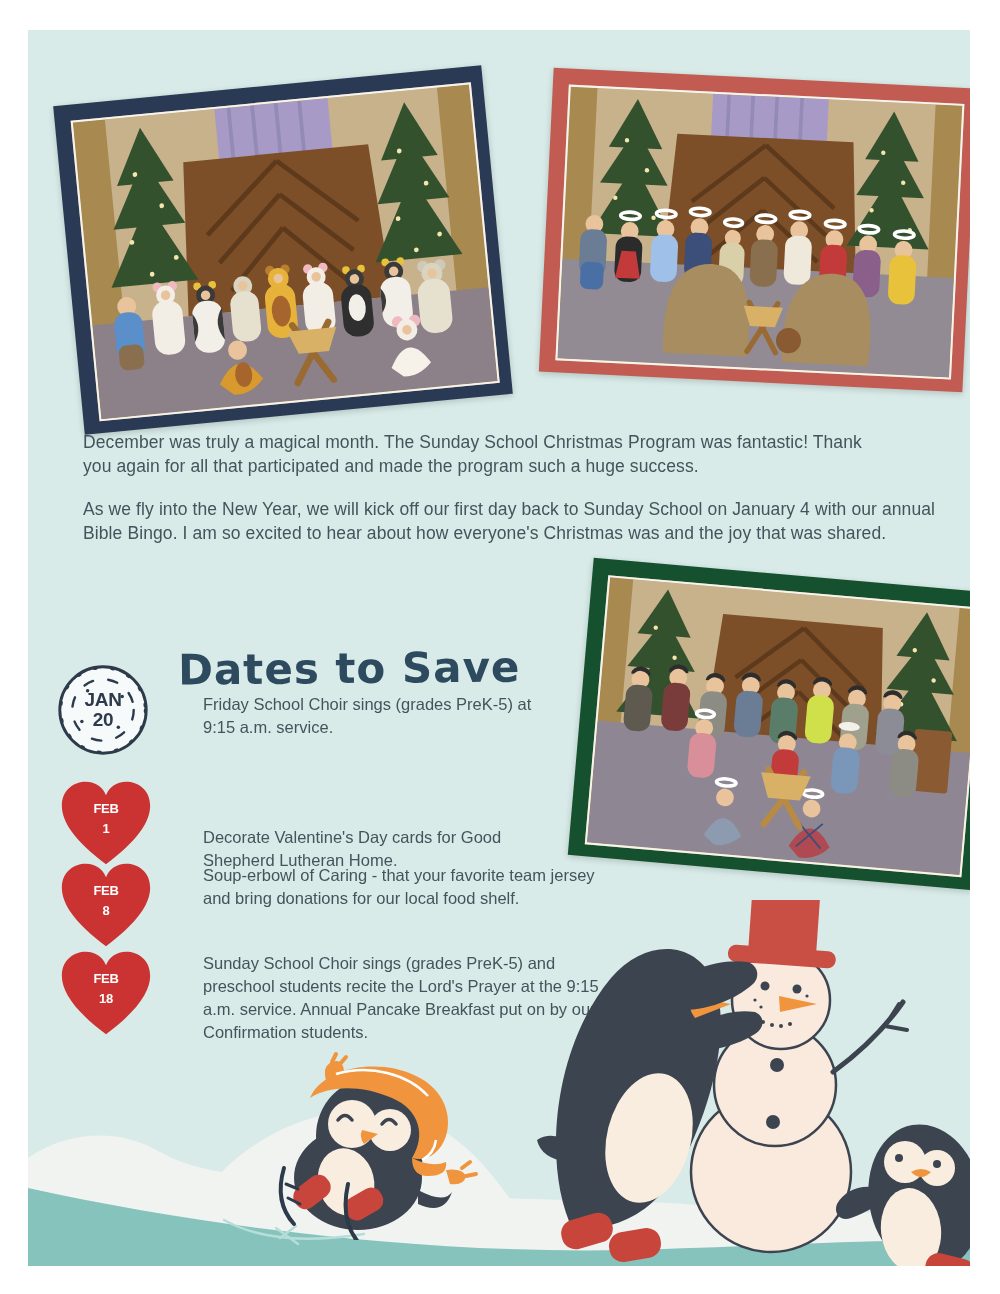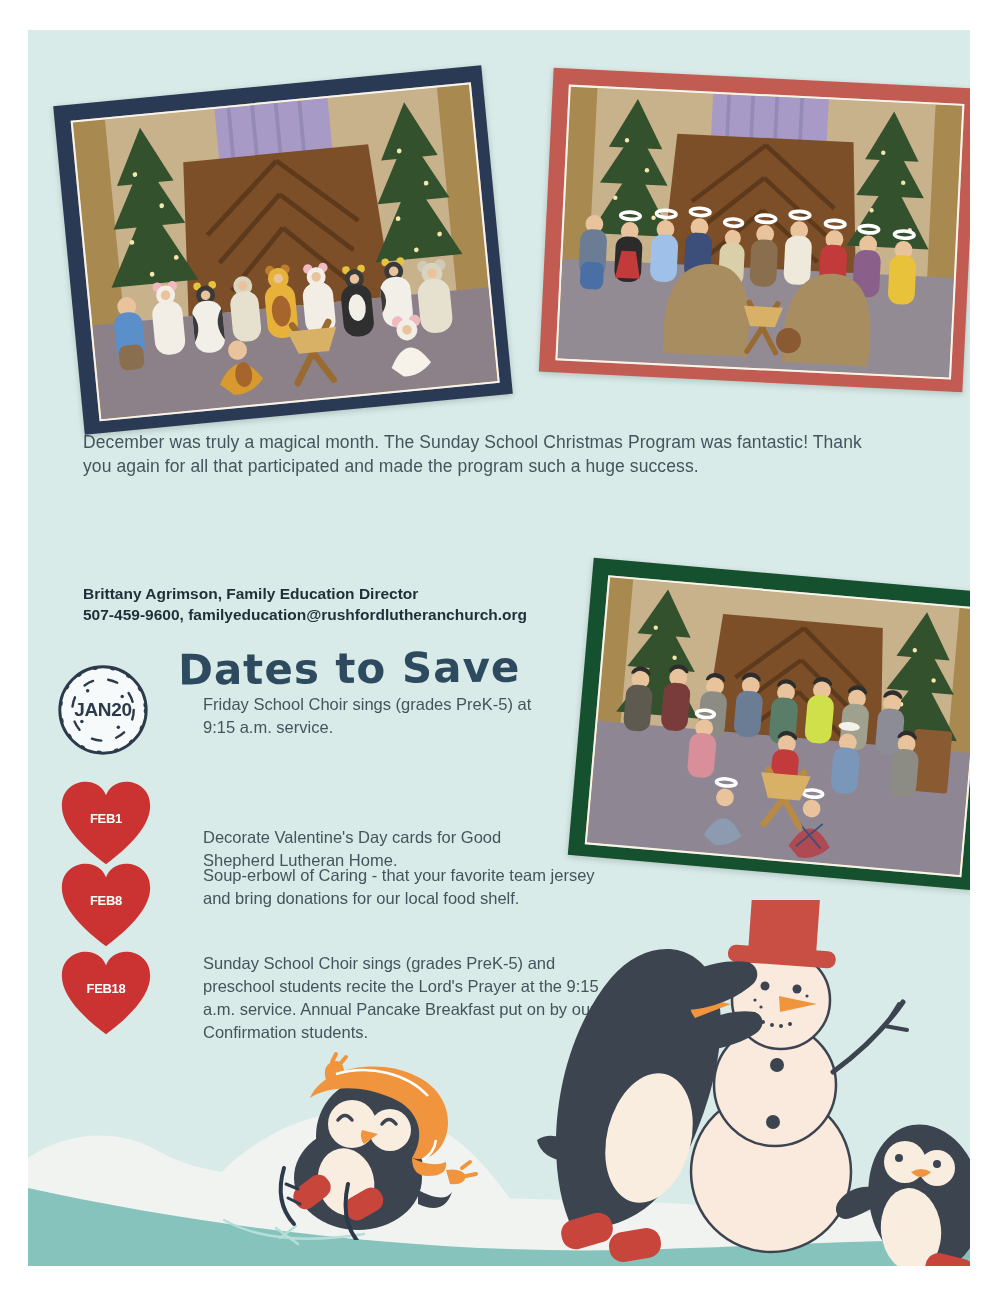--- a/index.html
+++ b/index.html
@@ -19,21 +19,21 @@
   .para{position:absolute;color:#45545c;font-size:17.5px;line-height:23.5px;letter-spacing:.1px;}
   .para-1{left:55px;top:401px;width:800px;}
   .para-2{left:55px;top:468px;width:872px;}
   .contact{position:absolute;left:55px;top:553px;width:560px;color:#1f2e37;font-size:15.5px;line-height:21px;font-weight:bold;}
   .section-title{position:absolute;left:150px;top:614px;color:#2d4a5f;font-size:42px;font-weight:bold;letter-spacing:1px;font-family:"DejaVu Sans", sans-serif;transform:rotate(-.5deg);}
 
   
   .date-item{position:absolute;}
   .date-icon{position:absolute;width:96px;height:96px;}
   .date-icon svg{position:absolute;left:0;top:0;}
-  .icon-label{position:absolute;left:0;top:0;width:100%;height:100%;display:flex;flex-direction:row;align-items:center;justify-content:center;font-weight:bold;line-height:20px;letter-spacing:-.3px;}
+  .icon-label{position:absolute;left:0;top:0;width:100%;height:100%;display:flex;flex-direction:column;align-items:center;justify-content:center;font-weight:bold;line-height:20px;letter-spacing:-.3px;}
   .snowball .icon-label{color:#2c3a4a;font-size:19px;}
   .heart .icon-label{color:#ffffff;font-size:13px;padding-bottom:14px;box-sizing:border-box;}
   .date-text{position:absolute;left:175px;color:#45545c;font-size:16.5px;line-height:23px;}
   .w350{width:352px;}.w395{width:398px;}
 
   
   .ill{position:absolute;}
 </style>
 </head>
 <body>
@@ -419,24 +419,21 @@
           <g stroke="#b98a43" stroke-width="7" stroke-linecap="round">
               <line x1="196" y1="200" x2="236" y2="262"></line>
               <line x1="236" y1="200" x2="196" y2="262"></line>
             </g>
           <path d="M188,204 L244,204 L234,232 L198,232 Z" fill="#d8b167"></path>
         </svg>
       </div>
     </div>
 
     <div class="para para-1">December was truly a magical month. The Sunday School Christmas Program was fantastic! Thank you again for all that participated and made the program such a huge success.</div>
-    <div class="contact">
-      <div>Brittany Agrimson, Family Education Director</div>
-      <div>507-459-9600, familyeducation@rushfordlutheranchurch.org</div>
-    </div>
+    <div class="para para-2">As we fly into the New Year, we will kick off our first day back to Sunday School on January 4 with our annual Bible Bingo. I am so excited to hear about how everyone's Christmas was and the joy that was shared.</div>
 
     <div class="section-title">Dates to Save</div>
 
     <div class="date-item">
       <div class="date-icon snowball" style="left:27px;top:632px;">
         <svg width="96" height="96" viewBox="0 0 100 100">
           <circle cx="50" cy="50" r="45" fill="#f6fafa" stroke="#2c3a4a" stroke-width="3"></circle>
           <circle cx="50" cy="50" r="44" fill="none" stroke="#2c3a4a" stroke-width="3" stroke-dasharray="2 16" stroke-linecap="round"></circle>
           <circle cx="50" cy="50" r="32" fill="none" stroke="#2c3a4a" stroke-width="2.5" stroke-dasharray="10 16" stroke-linecap="round"></circle>
           <g fill="#2c3a4a">

